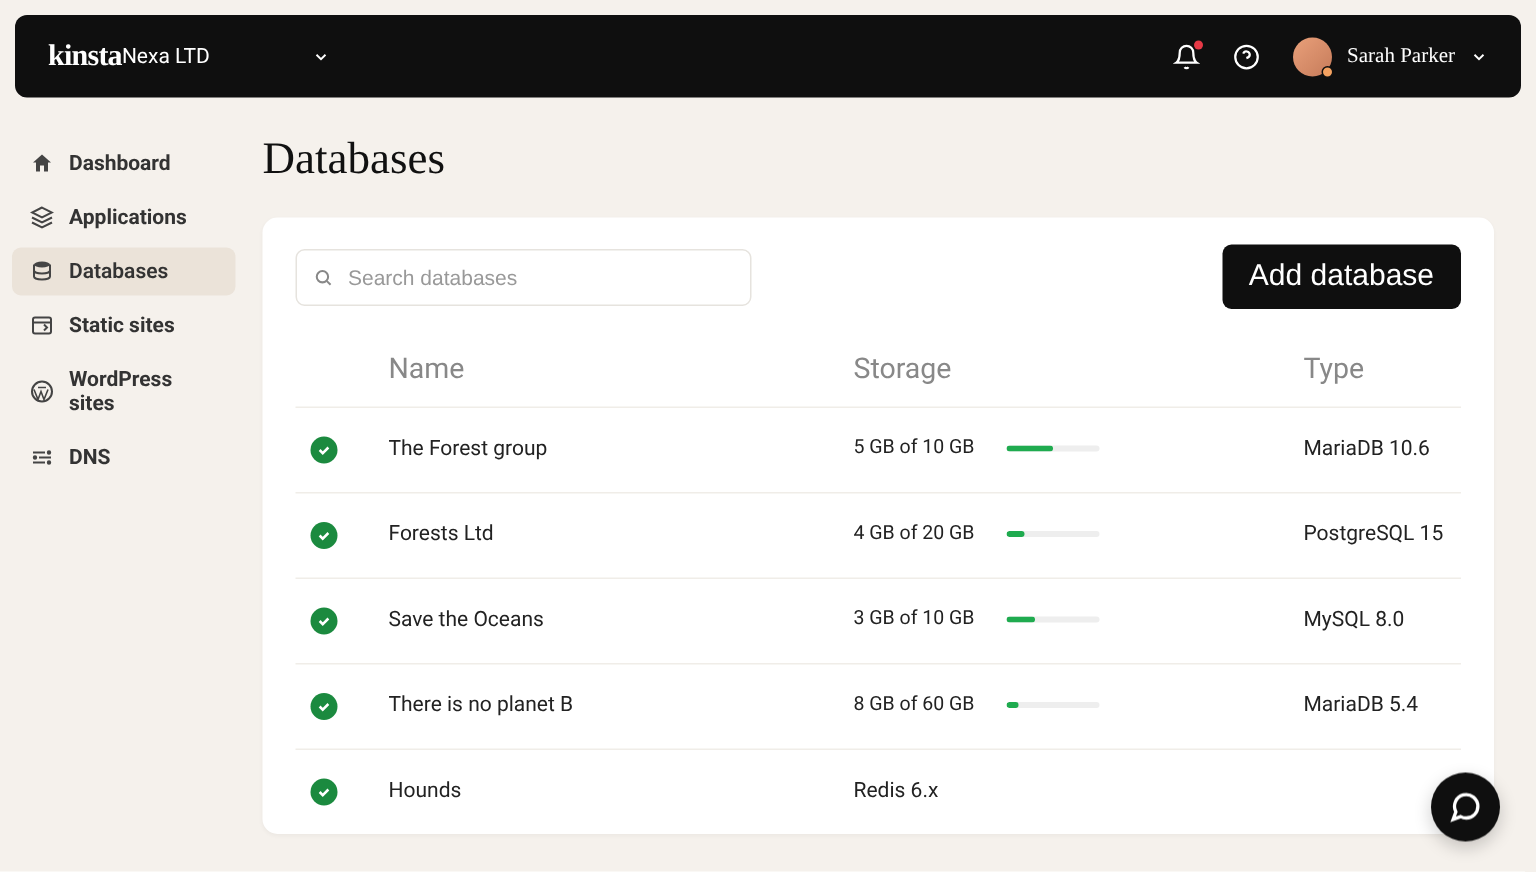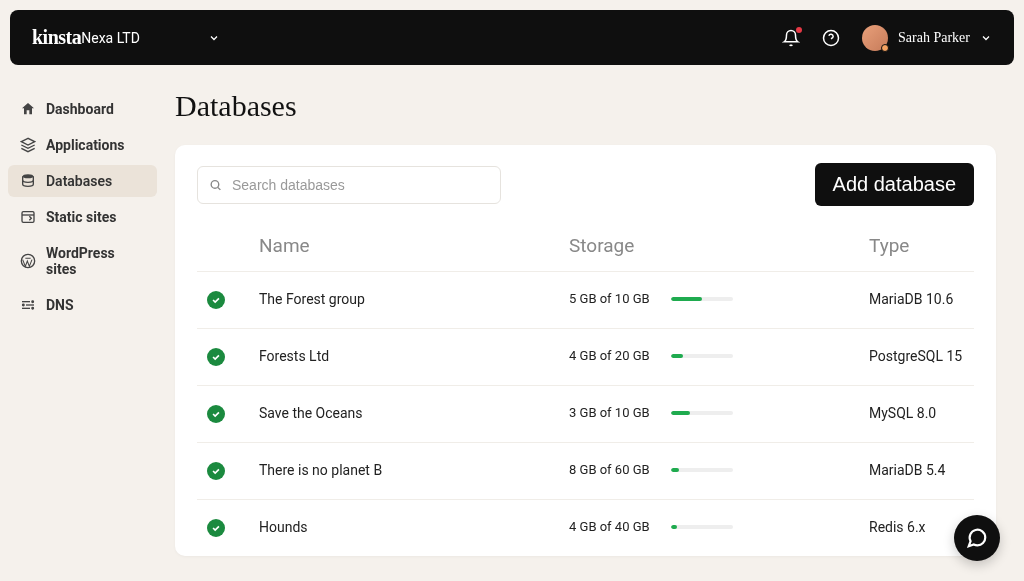--- a/index.html
+++ b/index.html
@@ -253,26 +253,20 @@
   </div>
           <div class="table-row">
     <div class="col-status">
       <div class="status-dot">
         <svg width="10" height="10" viewBox="0 0 24 24" fill="none" stroke="currentColor" stroke-width="4">
                   <polyline points="5 12 10 17 19 8"></polyline>
                 </svg>
       </div>
     </div>
     <div class="col-name">Hounds</div>
-    <div class="col-storage storage-cell">
-      <span class="storage-text">4 GB of 40 GB</span>
-      <div class="progress">
-                <div class="progress-fill" style="width:10%"></div>
-              </div>
-    </div>
     <div class="col-type">Redis 6.x</div>
   </div>
         </div>
     </div>
   </div>
 </div>
 
 <div class="chat-bubble">
   <svg width="22" height="22" viewBox="0 0 24 24" fill="none" stroke="currentColor" stroke-width="2.4">
       <path d="M21 11.5a8.4 8.4 0 0 1-8.5 8.5 8.5 8.5 0 0 1-4-1L3 21l2-5.5a8.5 8.5 0 1 1 16-4z"></path>

